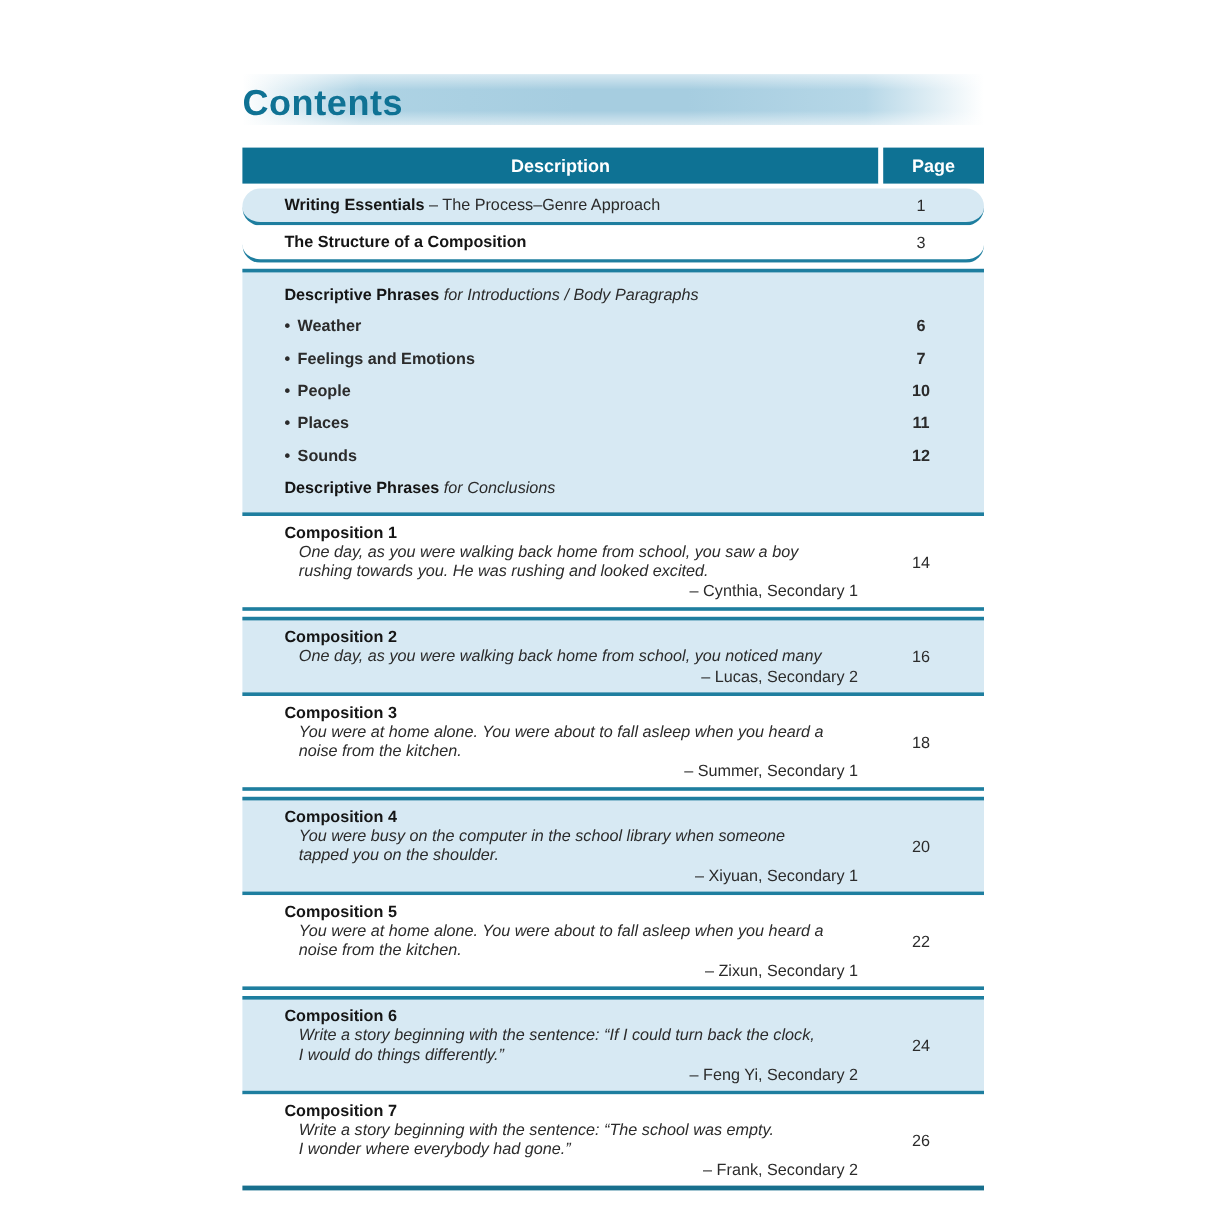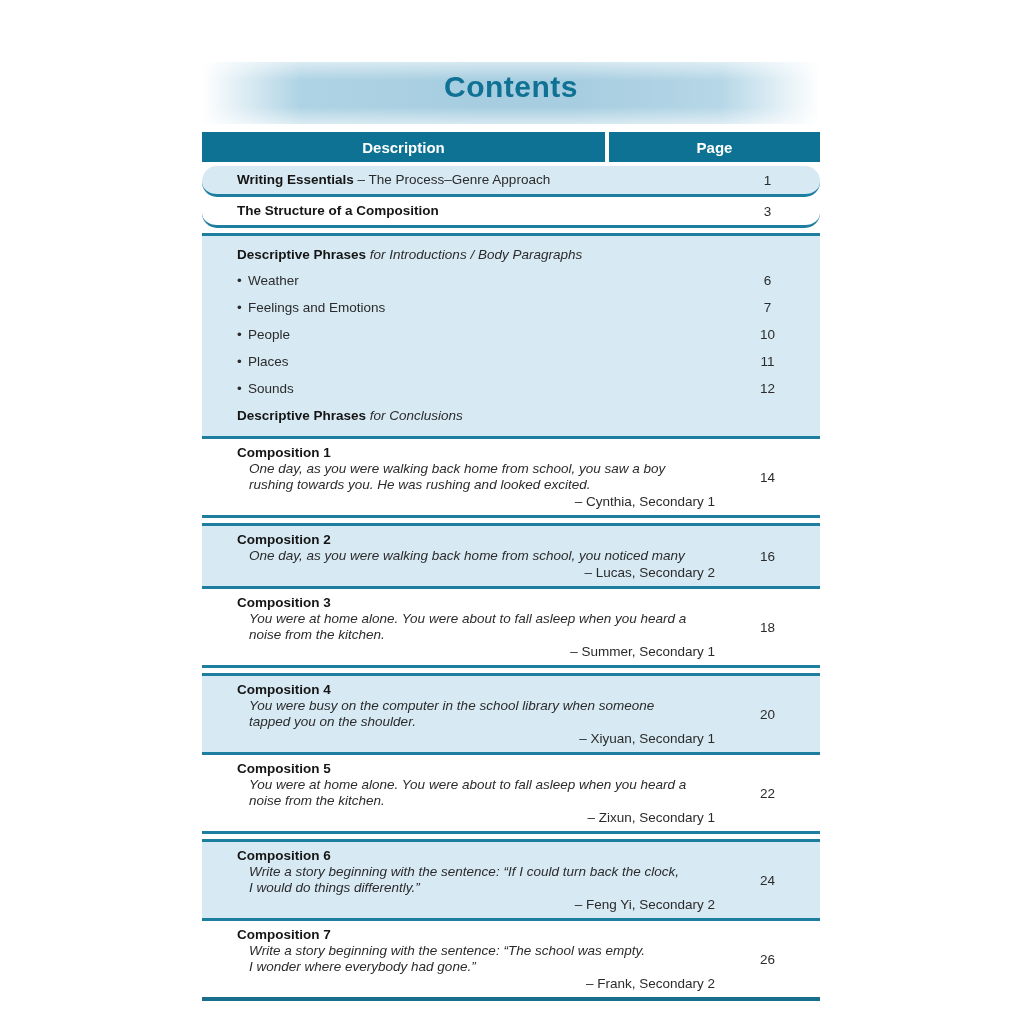--- a/index.html
+++ b/index.html
@@ -8,43 +8,43 @@
     width:1024px;height:1024px;
     background:#ffffff;
     font-family:"Liberation Sans","DejaVu Sans",sans-serif;
     color:#2b2b2b;
     overflow:hidden;
   }
   .content{position:absolute;left:202px;top:62px;width:618px;}
 
   
   .title-band{
-    height:62px;
-    margin-bottom:8px;
+    height:42px;
+    margin-bottom:19px;
     background:
       linear-gradient(to bottom, rgba(255,255,255,.55) 0%, rgba(255,255,255,0) 30%, rgba(255,255,255,0) 72%, rgba(255,255,255,.55) 100%),
       linear-gradient(to right, #ffffff 0%, #aed3e4 16%, #a6cde0 45%, #a6cde0 60%, #b6d7e7 84%, #ffffff 100%);
-    text-align:center;
+    text-align:left;
   }
   .title-band h1{
     margin:0;
     font-size:30px;
     line-height:50px;
     font-weight:bold;
     color:#0f7294;
     letter-spacing:.5px;
   }
 
   
   .toc-header{display:flex;height:30px;margin-bottom:4px;}
   .toc-header .th{
     background:#0e7294;color:#ffffff;font-weight:bold;font-size:15px;
     display:flex;align-items:center;justify-content:center;
   }
-  .th-desc{width:403px;}
+  .th-desc{width:530px;}
   .th-divider{width:4px;background:#ffffff;}
   .th-page{flex:1;}
 
   
   .row{position:relative;border-bottom:3px solid #1e7e9f;background:#ffffff;}
   .row.shaded{background:#d7e9f3;}
   .row.gap-top{margin-top:5px;border-top:3px solid #1e7e9f;}
   .row.last{border-bottom:4px solid #186f8d;}
 
   .pg{
@@ -56,21 +56,21 @@
   
   .row.simple{display:flex;align-items:center;padding:6px 110px 6px 35px;min-height:16px;border-radius:15px;}
   .row.simple .desc{font-size:13.5px;line-height:16px;}
   .row.simple b{color:#151515;}
 
   
   .sec-h{padding:11px 110px 4px 35px;font-size:13.5px;line-height:16px;}
   .sec-h.bottom{padding:6px 110px 12px 35px;}
   .sec-h b{color:#151515;}
   .sec-h i{font-style:italic;}
-  .bullet-row{position:relative;padding:6px 110px 6px 35px;font-size:13.5px;line-height:15px;}
+  .bullet-row{position:relative;padding:6px 110px 6px 35px;font-size:13.5px;line-height:15px;font-weight:bold;}
   .bullet-row .bullet{display:inline-block;width:11px;}
 
   
   .row.composition{padding:6px 110px 5px 35px;}
   .comp-title{font-weight:bold;font-size:13.5px;line-height:15px;color:#151515;margin-bottom:1px;}
   .comp-line{font-style:italic;font-size:13.5px;line-height:16px;margin-left:12px;}
   .comp-author{width:478px;text-align:right;font-size:13.5px;line-height:16px;margin-top:1px;}
 </style>
 </head>
 <body>

